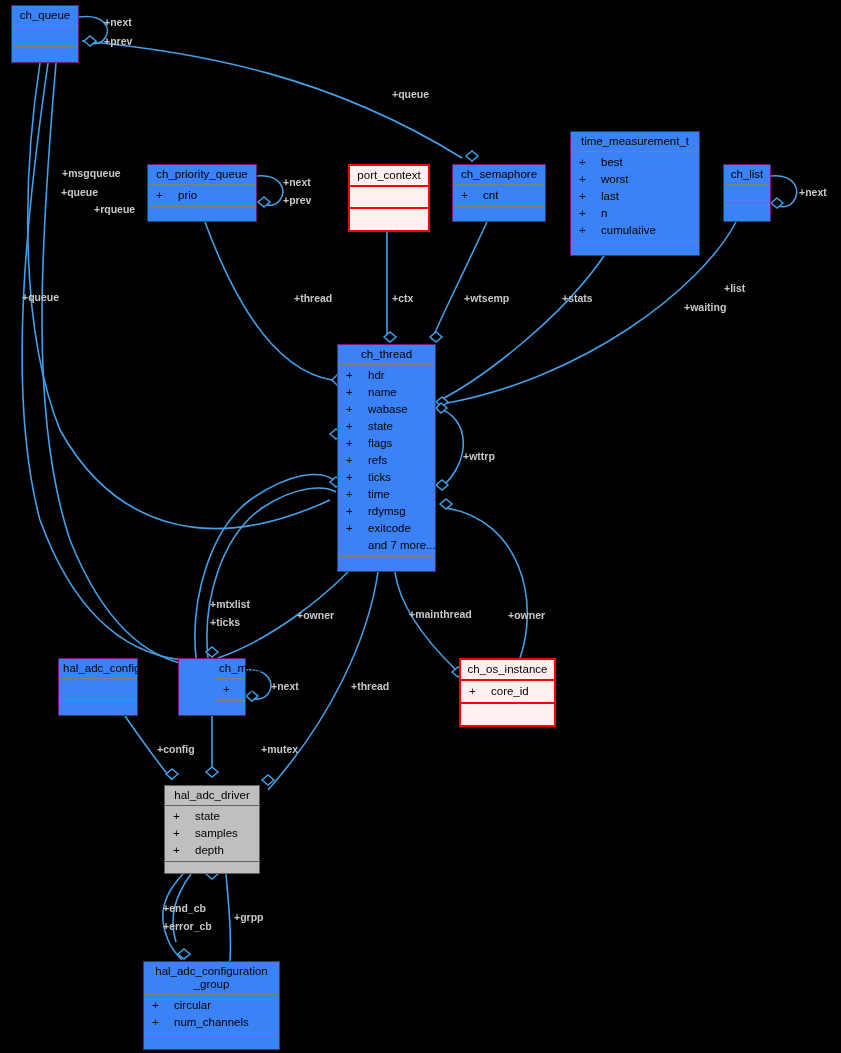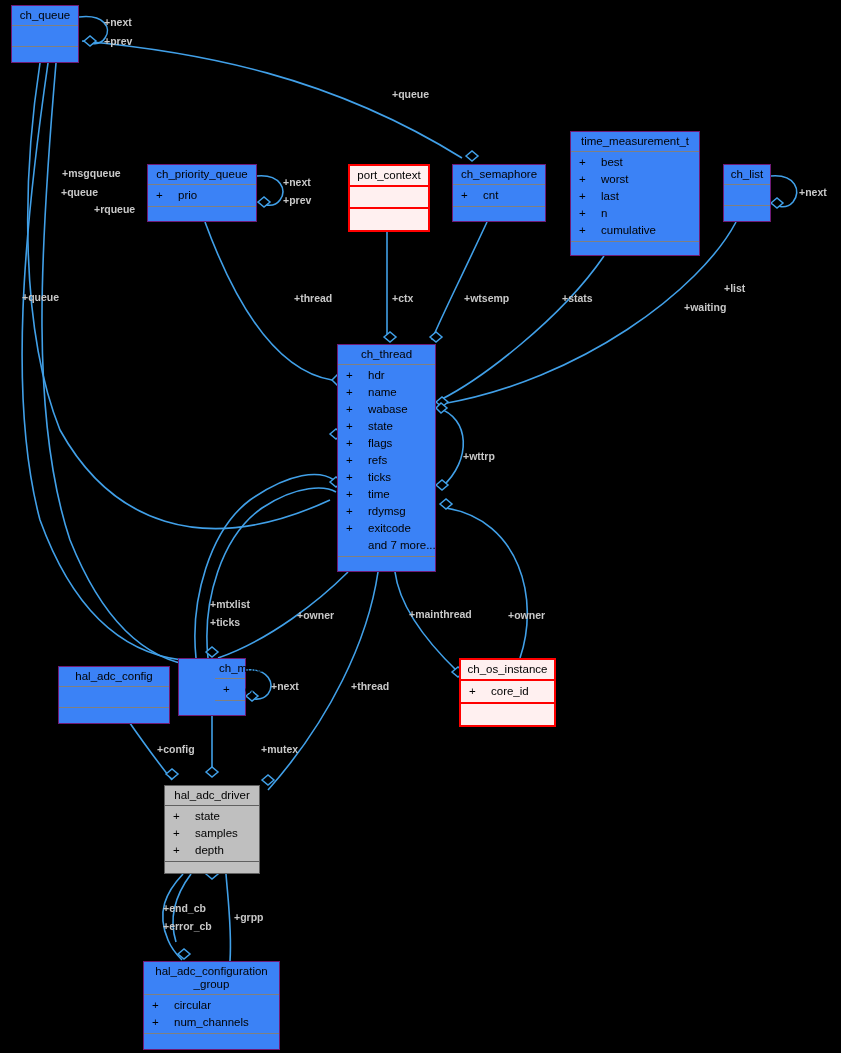--- a/index.html
+++ b/index.html
@@ -165,21 +165,21 @@
           <div class="attr"><span class="vis">+</span><span>flags</span></div>
           <div class="attr"><span class="vis">+</span><span>refs</span></div>
           <div class="attr"><span class="vis">+</span><span>ticks</span></div>
           <div class="attr"><span class="vis">+</span><span>time</span></div>
           <div class="attr"><span class="vis">+</span><span>rdymsg</span></div>
           <div class="attr"><span class="vis">+</span><span>exitcode</span></div>
           <div class="attr"><span class="vis"></span><span>and 7 more...</span></div>
         </div>
         <div class="ops empty"></div>
       </div>
-      <div class="node" style="left: 58px; top: 658px; width: 112px; height: 58px; margin-top: 8px;">
+      <div class="node" style="left: 58px; top: 658px; width: 80px; height: 58px;">
         <div class="title">hal_adc_config</div>
         <div class="attrs empty"></div>
         <div class="ops empty"></div>
       </div>
       <div class="node" style="left: 178px; top: 658px; width: 68px; height: 58px; padding-left: 36px;">
         <div class="title">ch_mutex</div>
         <div class="attrs">
           <div class="attr"><span class="vis">+</span><span>cnt</span></div>
         </div>
         <div class="ops empty"></div>

